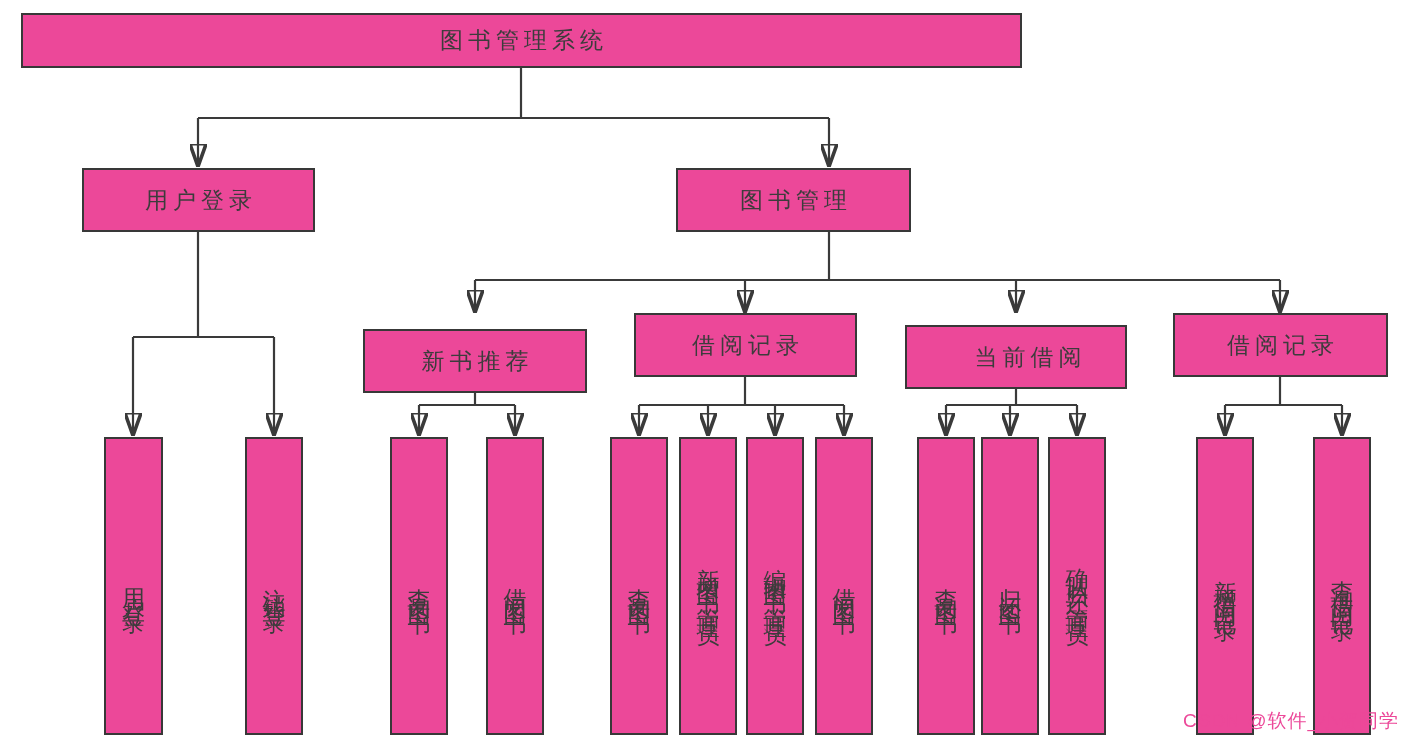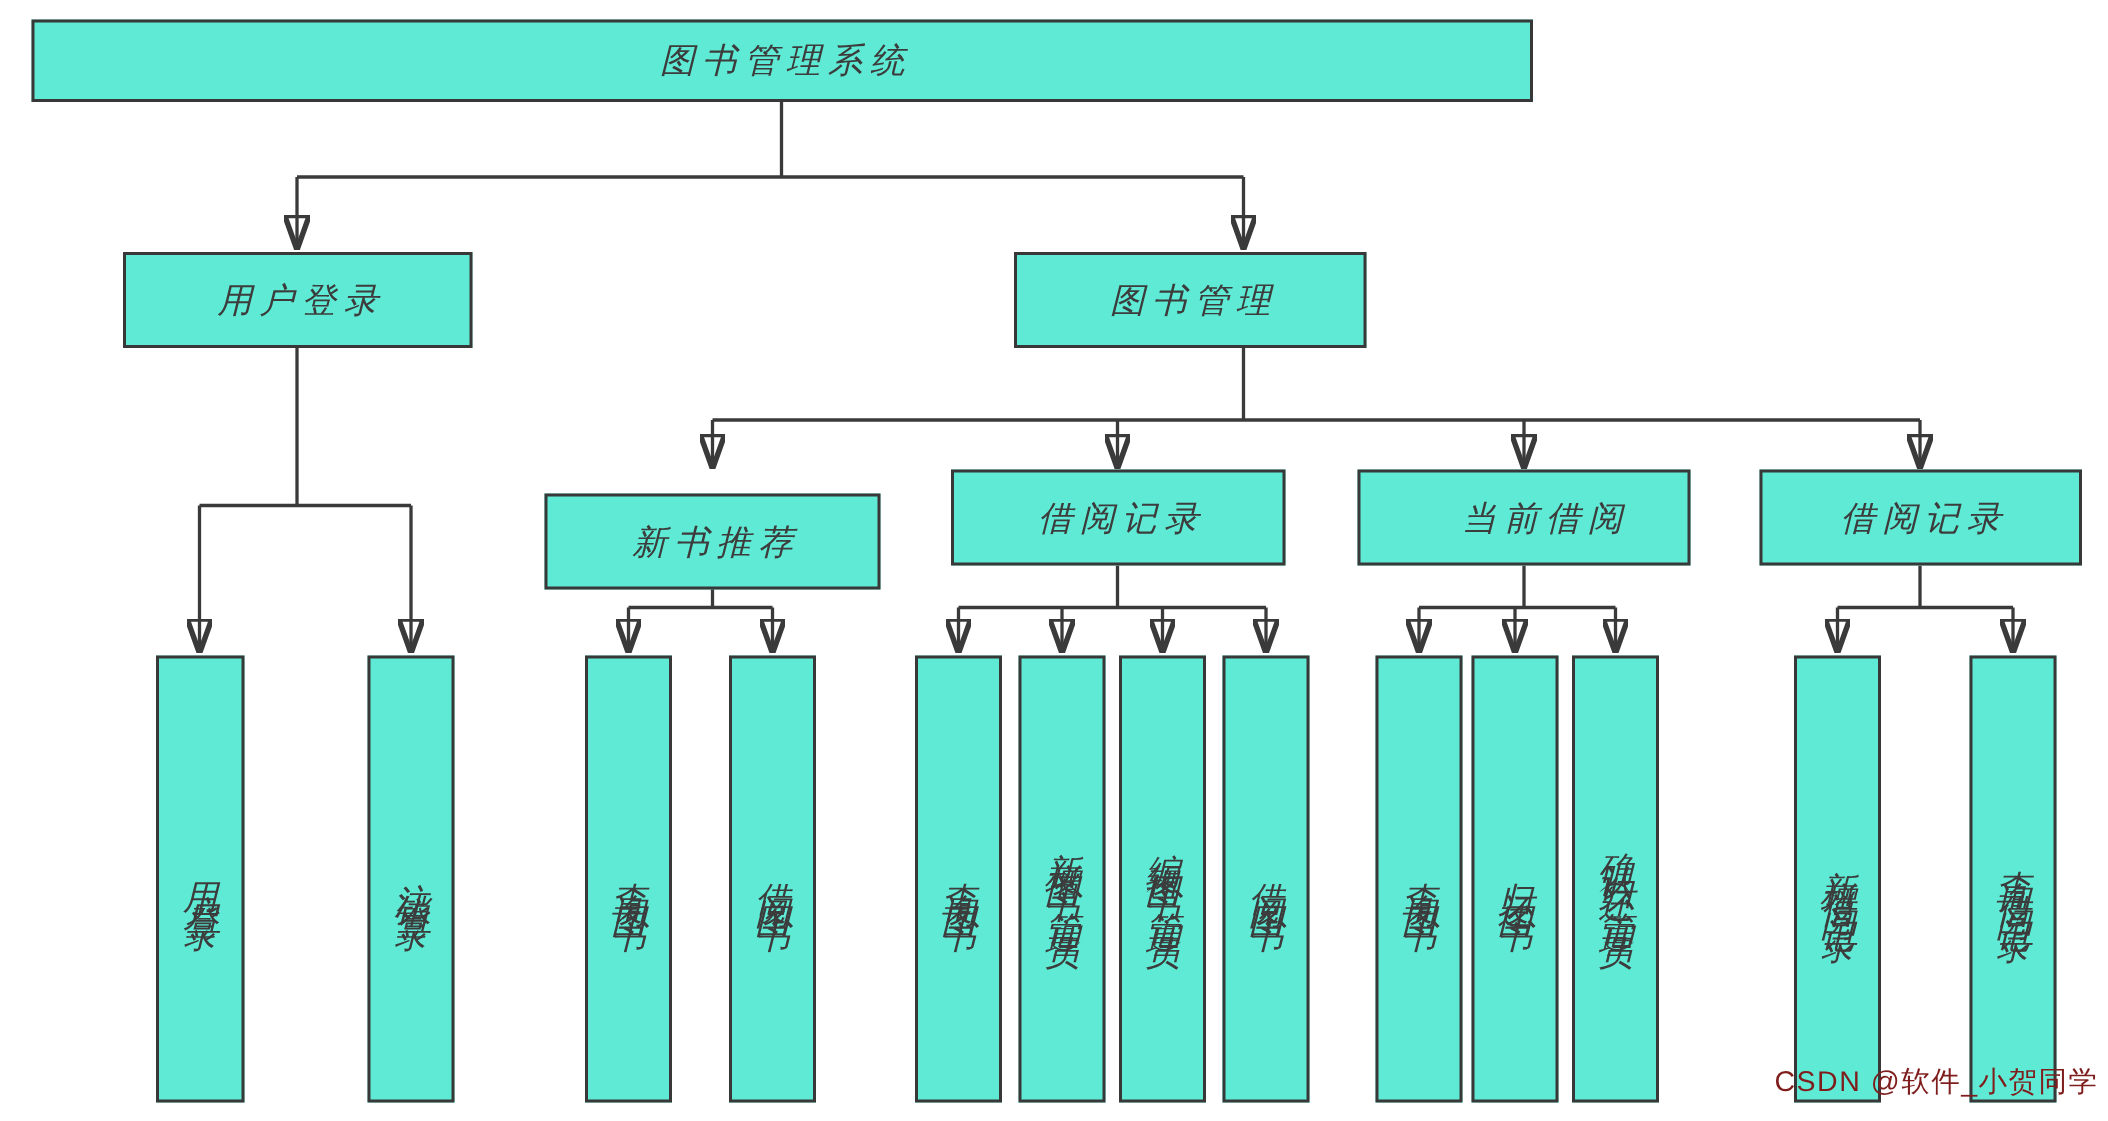--- a/index.html
+++ b/index.html
@@ -19,46 +19,45 @@
     position: absolute;
     left: 0; top: 0;
     width: 1405px;
     height: 747px;
   }
   .wires path { stroke: #3a3a3a; stroke-width: 2.2; fill: none; }
   .node {
     position: absolute;
     box-sizing: border-box;
     border: 2px solid #383838;
-    background: #5eead4;
+    background: #ec4899;
     display: flex;
     align-items: center;
     justify-content: center;
     color: #3c3c3c;
-    font-style: italic;
   }
   .node.h span {
     font-size: 23px;
     letter-spacing: 5px;
     text-indent: 5px;
     white-space: nowrap;
   }
   .node.v span {
     writing-mode: vertical-rl;
     text-orientation: mixed;
     font-size: 23px;
     letter-spacing: 8px;
     line-height: 1;
   }
   .watermark {
     position: absolute;
     right: 6px;
     top: 708px;
     font-size: 19px;
-    color: #7f1d1d;
+    color: #ec4899;
     letter-spacing: 1px;
     white-space: nowrap;
   }
 </style>
 </head>
 <body>
 
 <div class="stage">
 
   <svg class="wires" viewBox="0 0 1405 747">
@@ -119,21 +118,21 @@
   <div class="node h" style="left:676px; top:168px; width:235px; height:64px;">
     <span>图书管理</span>
   </div>
 
   <div class="node h" style="left:363px; top:313px; width:224px; height:64px;margin-top:16px;">
     <span>新书推荐</span>
   </div>
   <div class="node h" style="left:634px; top:313px; width:223px; height:64px;">
     <span>借阅记录</span>
   </div>
-  <div class="node h" style="left:905px; top:313px; width:222px; height:64px;padding-left:24px;">
+  <div class="node h" style="left:905px; top:325px; width:222px; height:64px;padding-left:24px;">
     <span>当前借阅</span>
   </div>
   <div class="node h" style="left:1173px; top:313px; width:215px; height:64px;">
     <span>借阅记录</span>
   </div>
 
   <div class="node v" style="left:104px; top:437px; width:59px; height:298px;">
     <span>用户登录</span>
   </div>
   <div class="node v" style="left:245px; top:437px; width:58px; height:298px;">

